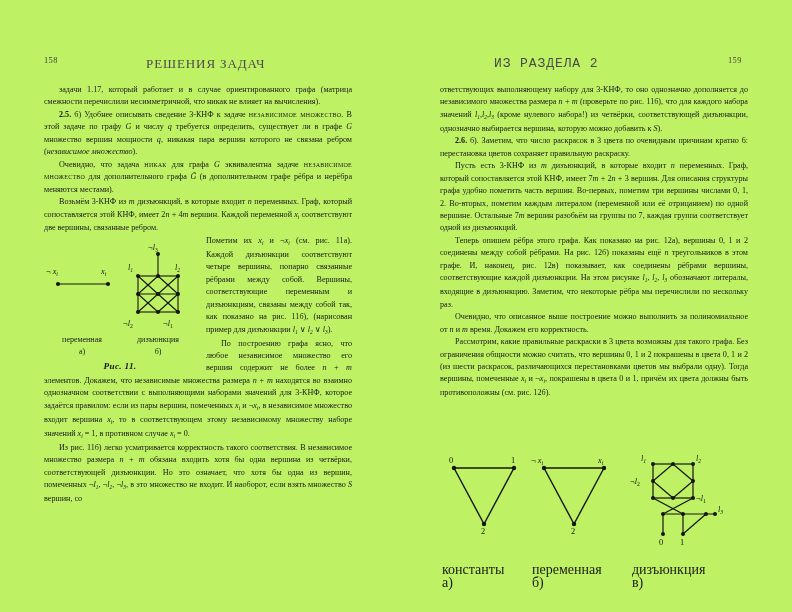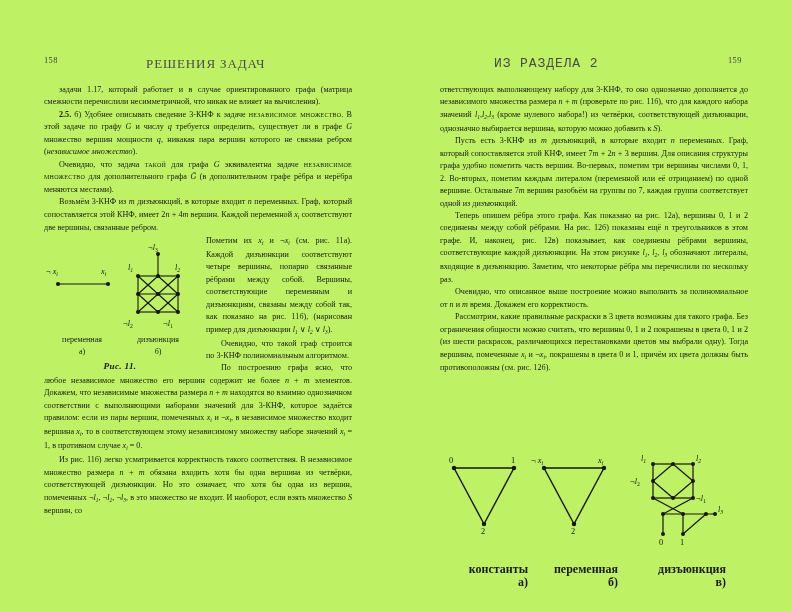--- a/index.html
+++ b/index.html
@@ -97,24 +97,23 @@
     left: 440px;
     top: 452px;
     width: 310px;
   }
   .fig12-labels {
     position: relative;
     height: 26px;
   }
   .fig12-labels .cap {
     position: absolute;
-    text-align: right;
-    font-size: 12px;
+    text-align: left;
+    font-size: 14px;
     line-height: 11px;
-    font-weight: bold;
   }
   svg { display: block; overflow: visible; }
   svg text { font-family: "Liberation Serif", serif; fill: #151515; }
 </style>
 </head>
 <body>
 
 <div class="spread">
 
   <div class="page page-left">
@@ -122,21 +121,21 @@
     <div class="runhead folio left-folio">158</div>
     <div class="runhead left-title">РЕШЕНИЯ ЗАДАЧ</div>
 
     <div class="col left">
 
       <p>задачи 1.17, который работает и в случае ориентированного графа (матрица смежности перечислили несимметричной, что никак не влияет на вычисления).</p>
 
 
       <p><b>2.5.</b> б) Удобнее описывать сведение 3-КНФ к задаче <span class="sc">независимое множество</span>. В этой задаче по графу <span class="mathvar">G</span> и числу <span class="mathvar">q</span> требуется определить, существует ли в графе <span class="mathvar">G</span> множество вершин мощности <span class="mathvar">q</span>, никакая пара вершин которого не связана ребром (<span class="it">независимое множество</span>).</p>
 
-      <p>Очевидно, что задача <span class="sc">такой</span> для графа <span class="mathvar">G</span> эквивалентна задаче <span class="sc">независимое множество</span> для дополнительного графа <span class="mathvar">Ḡ</span> (в дополнительном графе рёбра и нерёбра меняются местами).</p>
+      <p>Очевидно, что задача <span class="sc">никак</span> для графа <span class="mathvar">G</span> эквивалентна задаче <span class="sc">независимое множество</span> для дополнительного графа <span class="mathvar">Ḡ</span> (в дополнительном графе рёбра и нерёбра меняются местами).</p>
 
       <p>Возьмём 3-КНФ из <span class="mathvar">m</span> дизъюнкций, в которые входит <span class="mathvar">n</span> переменных. Граф, который сопоставляется этой КНФ, имеет 2<span class="mathvar">n</span> + 4<span class="mathvar">m</span> вершин. Каждой переменной <span class="mathvar">x<span class="sub">i</span></span> соответствуют две вершины, связанные ребром.</p>
 
       <div class="fig11-wrap">
         <svg width="152" height="96" viewBox="0 0 152 96">
 
           <g>
             <line x1="14" y1="46" x2="64" y2="46" stroke="#151515" stroke-width="1.1"></line>
             <circle cx="14" cy="46" r="2.1" fill="#151515"></circle>
             <circle cx="64" cy="46" r="2.1" fill="#151515"></circle>
@@ -184,38 +183,38 @@
           <div class="figcap" style="position:absolute; left:76px; top:0px; width:76px;">дизъюнкция</div>
           <div class="figcap" style="position:absolute; left:0px;  top:12px; width:76px;">а)</div>
           <div class="figcap" style="position:absolute; left:76px; top:12px; width:76px;">б)</div>
         </div>
 
         <div class="figtitle" style="margin-top:0;">Рис. 11.</div>
       </div>
 
       <p class="noindent">Пометим их <span class="mathvar">x<span class="sub">i</span></span> и <span class="neg">¬</span><span class="mathvar">x<span class="sub">i</span></span> (см. рис. 11а). Каждой дизъюнкции соответствуют четыре вершины, попарно связанные рёбрами между собой. Вершины, соответствующие переменным и дизъюнкциям, связаны между собой так, как показано на рис. 11б), (нарисован пример для дизъюнкции <span class="mathvar">l<span class="sub">1</span></span> ∨ <span class="mathvar">l<span class="sub">2</span></span> ∨ <span class="mathvar">l<span class="sub">3</span></span>).</p>
 
-      <p>Очевидно, что такой граф строится по 3-КНФ полиномиальным алгоритмом.</p>
 
       <p>По построению графа ясно, что любое независимое множество его вершин содержит не более <span class="mathvar">n</span> + <span class="mathvar">m</span> элементов. Докажем, что независимые множества размера <span class="mathvar">n</span> + <span class="mathvar">m</span> находятся во взаимно однозначном соответствии с выполняющими наборами значений для 3-КНФ, которое задаётся правилом: если из пары вершин, помеченных <span class="mathvar">x<span class="sub">i</span></span> и <span class="neg">¬</span><span class="mathvar">x<span class="sub">i</span></span>, в независимое множество входит вершина <span class="mathvar">x<span class="sub">i</span></span>, то в соответствующем этому независимому множеству наборе значений <span class="mathvar">x<span class="sub">i</span></span> = 1, в противном случае <span class="mathvar">x<span class="sub">i</span></span> = 0.</p>
 
       <p>Из рис. 11б) легко усматривается корректность такого соответствия. В независимое множество размера <span class="mathvar">n</span> + <span class="mathvar">m</span> обязана входить хотя бы одна вершина из четвёрки, соответствующей дизъюнкции. Но это означает, что хотя бы одна из вершин, помеченных <span class="neg">¬</span><span class="mathvar">l<span class="sub">1</span></span>, <span class="neg">¬</span><span class="mathvar">l<span class="sub">2</span></span>, <span class="neg">¬</span><span class="mathvar">l<span class="sub">3</span></span>, в это множество не входит. И наоборот, если взять множество <span class="mathvar">S</span> вершин, со</p>
 
     </div>
   </div>
 
   <div class="page page-right">
 
     <div class="runhead right-title" style="left:98px;">ИЗ РАЗДЕЛА 2</div>
     <div class="runhead folio right-folio" style="left:320px;margin-left:12px;">159</div>
 
     <div class="col right" style="left:44px;">
 
       <p class="noindent">ответствующих выполняющему набору для 3-КНФ, то оно однозначно дополняется до независимого множества размера <span class="mathvar">n</span> + <span class="mathvar">m</span> (проверьте по рис. 11б), что для каждого набора значений <span class="mathvar">l<span class="sub">1</span></span>,<span class="mathvar">l<span class="sub">2</span></span>,<span class="mathvar">l<span class="sub">3</span></span> (кроме нулевого набора!) из четвёрки, соответствующей дизъюнкции, однозначно выбирается вершина, которую можно добавить к <span class="mathvar">S</span>).</p>
 
+      <p><b>2.6.</b> б). Заметим, что число раскрасок в 3 цвета по очевидным причинам кратно 6: перестановка цветов сохраняет правильную раскраску.</p>
 
       <p>Пусть есть 3-КНФ из <span class="mathvar">m</span> дизъюнкций, в которые входит <span class="mathvar">n</span> переменных. Граф, который сопоставляется этой КНФ, имеет 7<span class="mathvar">m</span> + 2<span class="mathvar">n</span> + 3 вершин. Для описания структуры графа удобно пометить часть вершин. Во-первых, пометим три вершины числами 0, 1, 2. Во-вторых, пометим каждым литералом (переменной или её отрицанием) по одной вершине. Остальные 7<span class="mathvar">m</span> вершин разобьём на группы по 7, каждая группа соответствует одной из дизъюнкций.</p>
 
       <p>Теперь опишем рёбра этого графа. Как показано на рис. 12а), вершины 0, 1 и 2 соединены между собой рёбрами. На рис. 12б) показаны ещё <span class="mathvar">n</span> треугольников в этом графе. И, наконец, рис. 12в) показывает, как соединены рёбрами вершины, соответствующие каждой дизъюнкции. На этом рисунке <span class="mathvar">l<span class="sub">1</span></span>, <span class="mathvar">l<span class="sub">2</span></span>, <span class="mathvar">l<span class="sub">3</span></span> обозначают литералы, входящие в дизъюнкцию. Заметим, что некоторые рёбра мы перечислили по нескольку раз.</p>
 
       <p>Очевидно, что описанное выше построение можно выполнить за полиномиальное от <span class="mathvar">n</span> и <span class="mathvar">m</span> время. Докажем его корректность.</p>
 
       <p>Рассмотрим, какие правильные раскраски в 3 цвета возможны для такого графа. Без ограничения общности можно считать, что вершины 0, 1 и 2 покрашены в цвета 0, 1 и 2 (из шести раскрасок, различающихся перестановками цветов мы выбрали одну). Тогда вершины, помеченные <span class="mathvar">x<span class="sub">i</span></span> и <span class="neg">¬</span><span class="mathvar">x<span class="sub">i</span></span>, покрашены в цвета 0 и 1, причём их цвета должны быть противоположны (см. рис. 12б).</p>
 
     </div>

